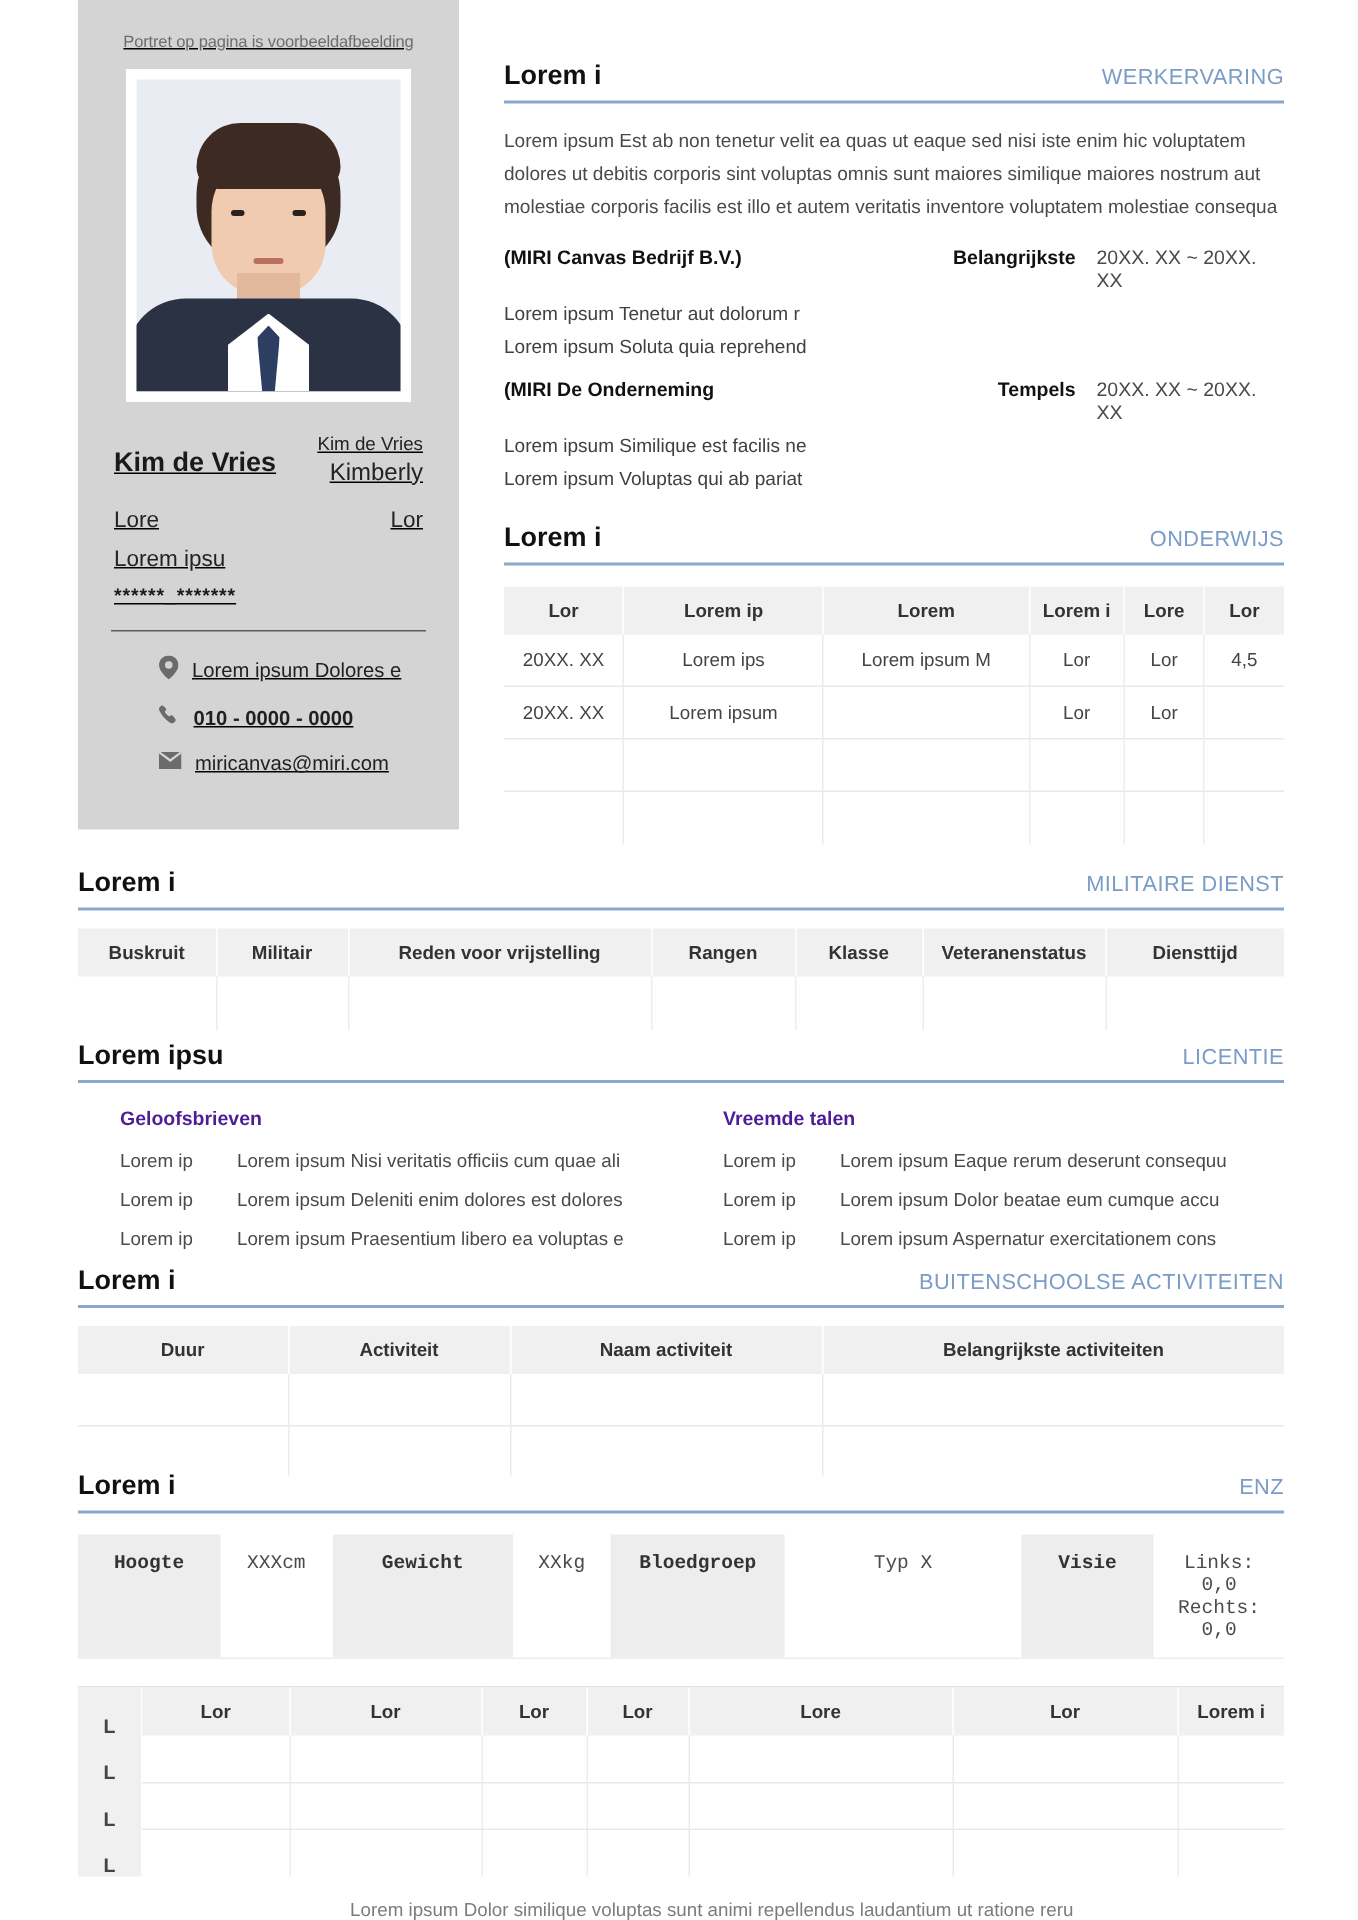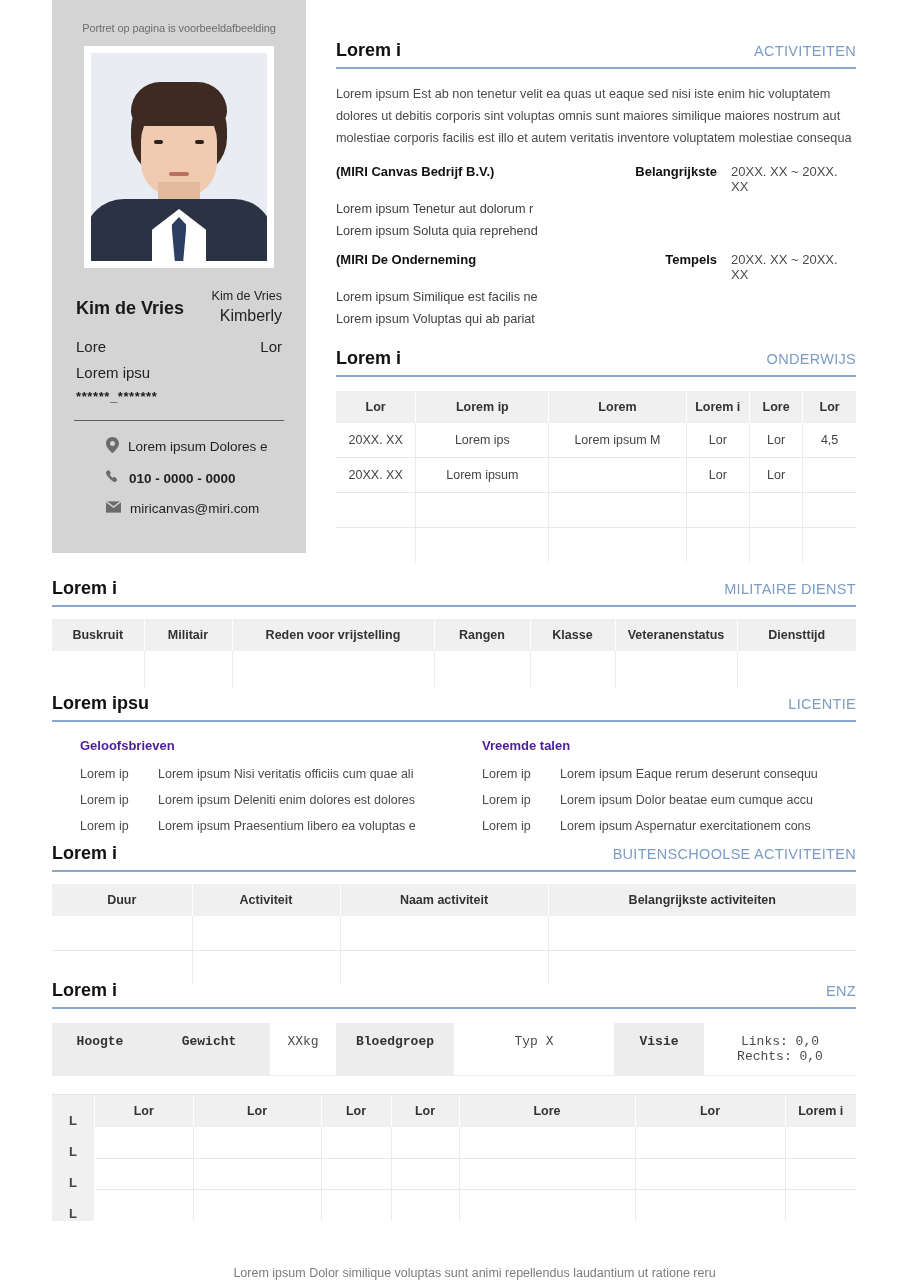--- a/index.html
+++ b/index.html
@@ -19,20 +19,21 @@
 
   
   .sidebar {
     position: absolute;
     left: 52px;
     top: 0;
     width: 254px;
     height: 553px;
     background: #d4d4d4;
     padding: 22px 18px 0 18px;
+    text-decoration: underline;
   }
   .portrait-note {
     font-size: 11px;
     color: #6d6d6d;
     text-align: center;
     margin-bottom: 12px;
     letter-spacing: -0.1px;
   }
   .portrait-frame {
     width: 190px;
@@ -439,21 +440,21 @@
         <span>miricanvas@miri.com</span>
       </div>
     </div>
   </div>
 
   <div class="right-col">
 
     <div>
       <div class="sec-head">
         <span class="sec-title">Lorem i</span>
-        <span class="sec-label">ACTIVITEITEN</span>
+        <span class="sec-label">WERKERVARING</span>
       </div>
       <p class="intro-par">Lorem ipsum Est ab non tenetur velit ea quas ut eaque sed nisi iste enim hic voluptatem dolores ut debitis corporis sint voluptas omnis sunt maiores similique maiores nostrum aut molestiae corporis facilis est illo et autem veritatis inventore voluptatem molestiae consequa</p>
 
       <div class="job">
         <div class="job-head">
           <span class="job-org">(MIRI Canvas Bedrijf B.V.)</span>
           <span class="job-role">Belangrijkste</span>
           <span class="job-date">20XX. XX ~ 20XX. XX</span>
         </div>
         <div class="job-line">Lorem ipsum Tenetur aut dolorum r</div>
@@ -654,20 +655,21 @@
   </div>
 
   <div class="fullsec" style="top:980px;">
     <div class="sec-head">
       <span class="sec-title-lg">Lorem i</span>
       <span class="sec-label">ENZ</span>
     </div>
 
     <div class="enz-row">
       <div class="pill" style="width:96px;">Hoogte</div>
+      <div class="pval" style="width:76px;">XXXcm</div>
       <div class="pill" style="width:122px;">Gewicht</div>
       <div class="pval" style="width:66px;">XXkg</div>
       <div class="pill" style="width:118px;">Bloedgroep</div>
       <div class="pval" style="width:160px;">Typ X</div>
       <div class="pill" style="width:90px;">Visie</div>
       <div class="pval" style="flex:1;">Links: 0,0 Rechts: 0,0</div>
     </div>
 
     <div class="btm-wrap">
       <div class="btm-lcol" id="btm-lcol">

